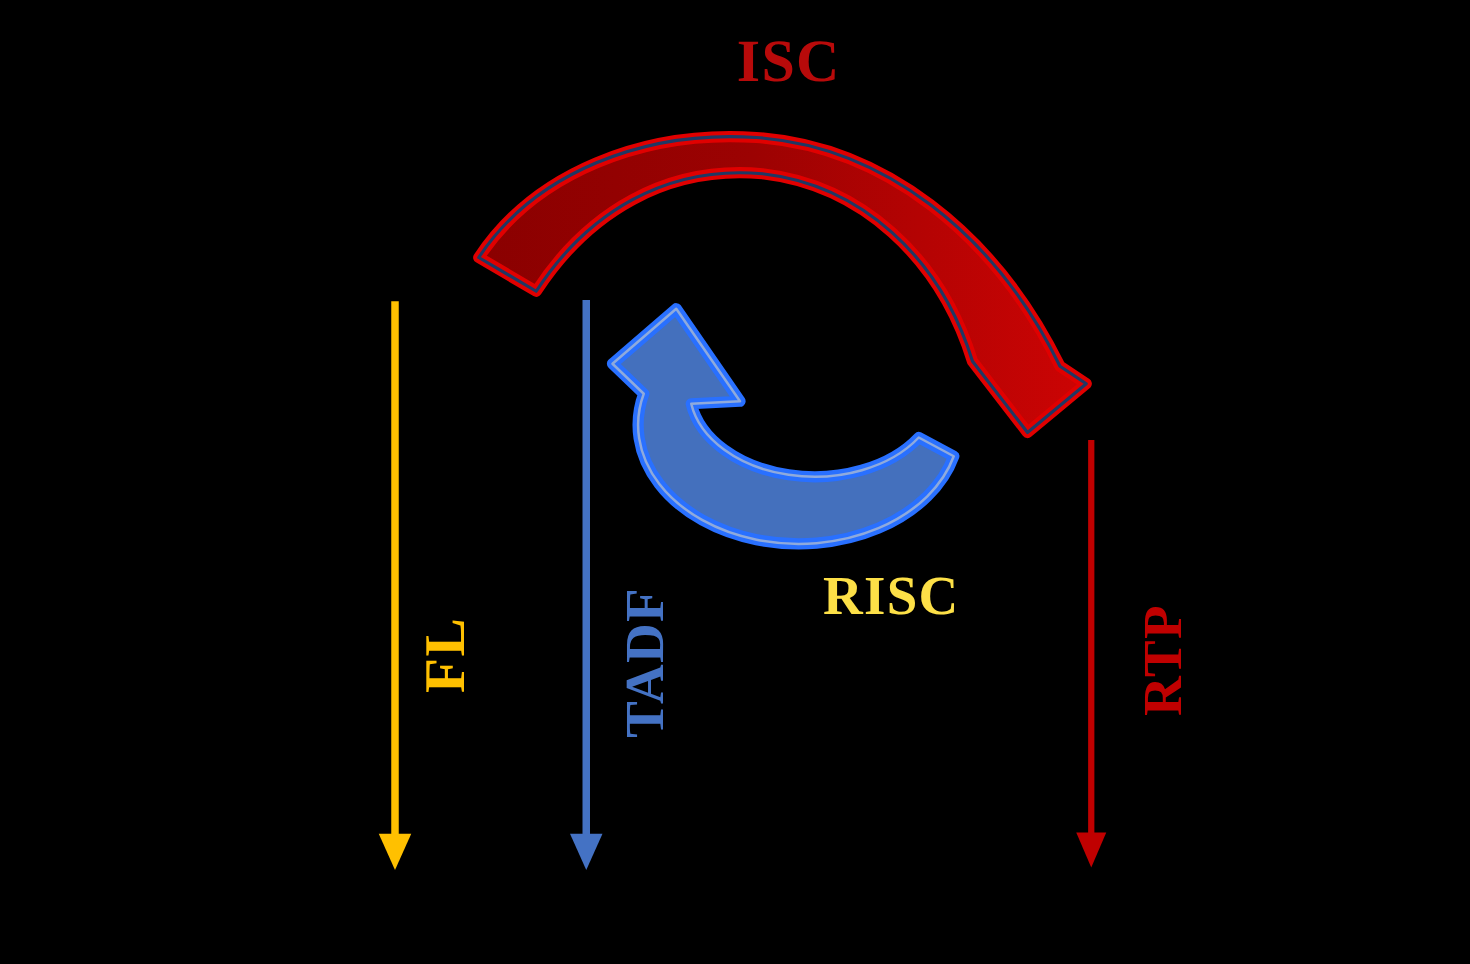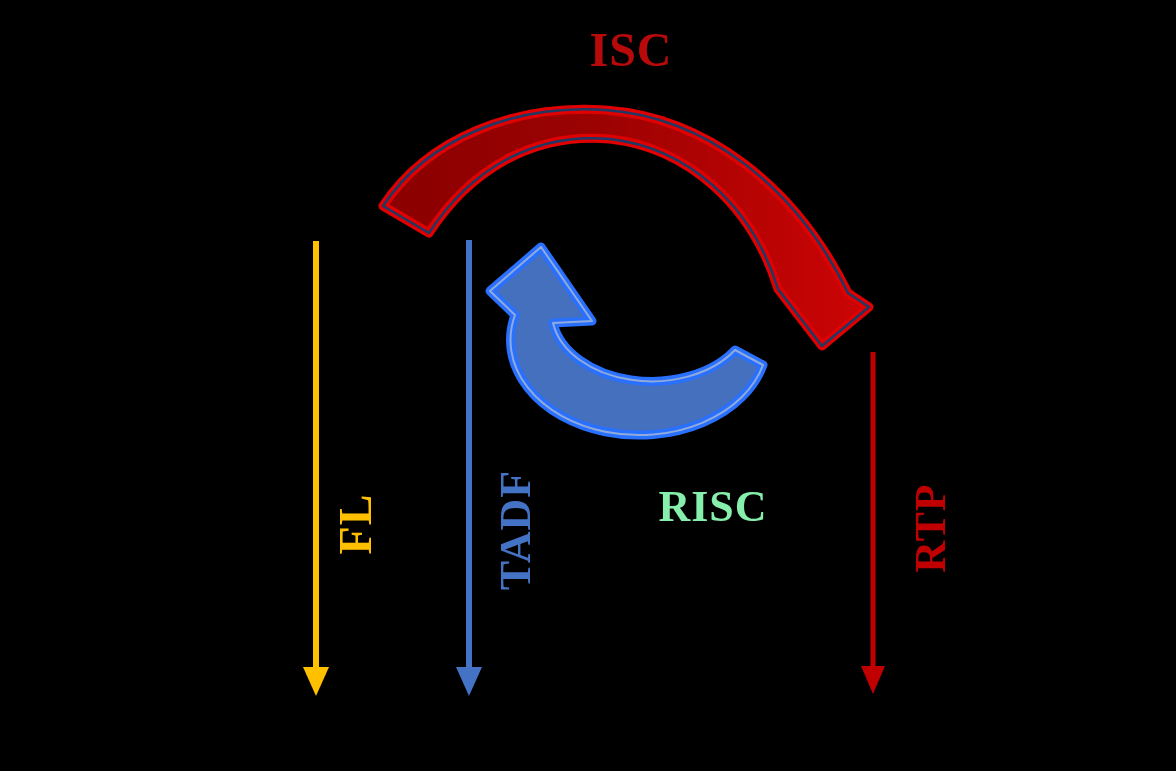--- a/index.html
+++ b/index.html
@@ -92,21 +92,21 @@
     </g>
 
     <g>
       <line x1="873" y1="352" x2="873" y2="669" stroke-width="5" stroke="#c00000"></line>
       <polygon points="861,666 885,666 873,694" fill="#c00000"></polygon>
     </g>
   </svg>
 
   <div class="diagram-label label-isc" style="color: rgb(184, 10, 10);">ISC</div>
 
-  <div class="diagram-label label-risc" style="color: #86efac; margin-top: 30px;">RISC</div>
+  <div class="diagram-label label-risc" style="color: #fde047;">RISC</div>
 
   <div class="diagram-label vertical label-fl" style="color: rgb(255, 192, 0);">FL</div>
 
   <div class="diagram-label vertical label-tadf" style="color: rgb(68, 114, 196);">TADF</div>
 
   <div class="diagram-label vertical label-rtp" style="color: rgb(192, 0, 0);">RTP</div>
 
 </div>
 
 </body></html>

